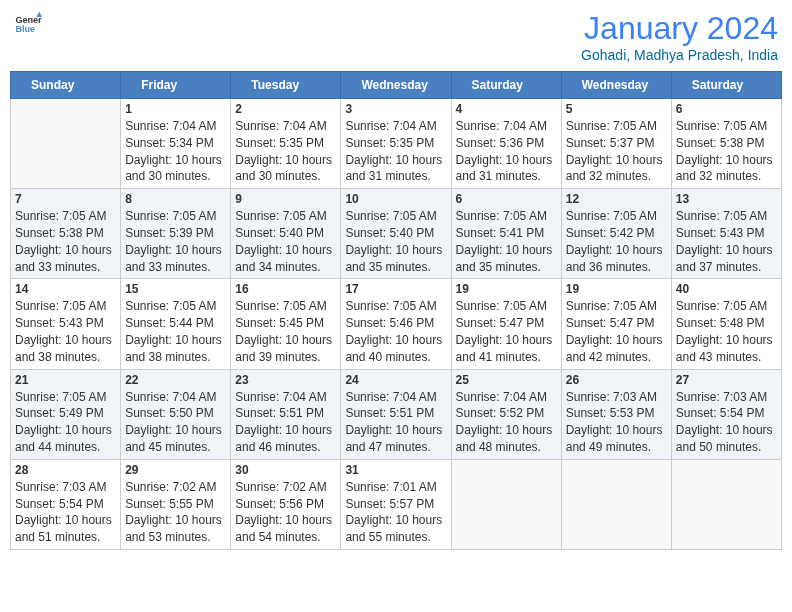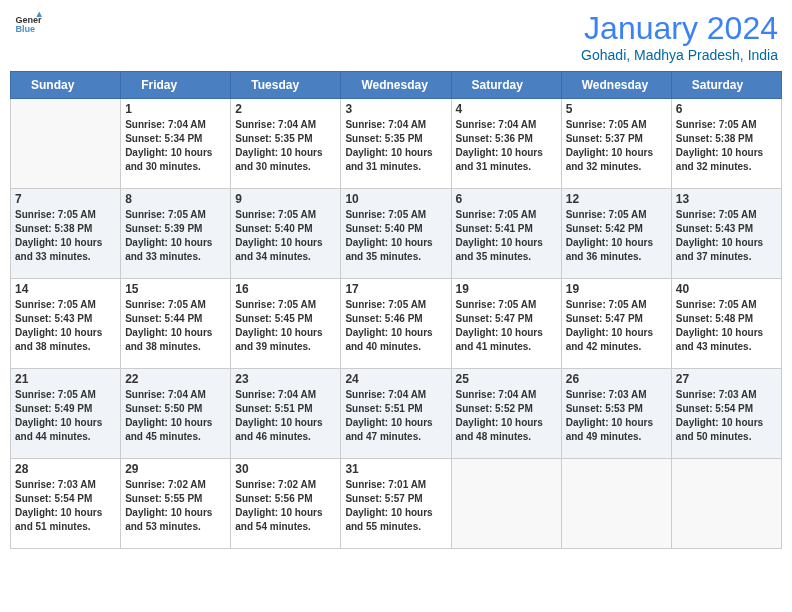--- a/index.html
+++ b/index.html
@@ -64,24 +64,23 @@
     }
     td.empty {
       background: #f8f8f8;
     }
     .day-num {
       font-size: 12px;
       font-weight: bold;
       margin-bottom: 2px;
     }
     .cell-text {
-      font-size: 10px;
+      font-size: 12px;
       line-height: 1.4;
       color: #333;
-      font-weight: bold;
     }
     tr:nth-child(odd) td {
       background-color: #fff;
     }
     tr:nth-child(even) td {
       background-color: #f0f4f8;
     }
     tr:nth-child(odd) td.empty {
       background: #f8f8f8;
     }

